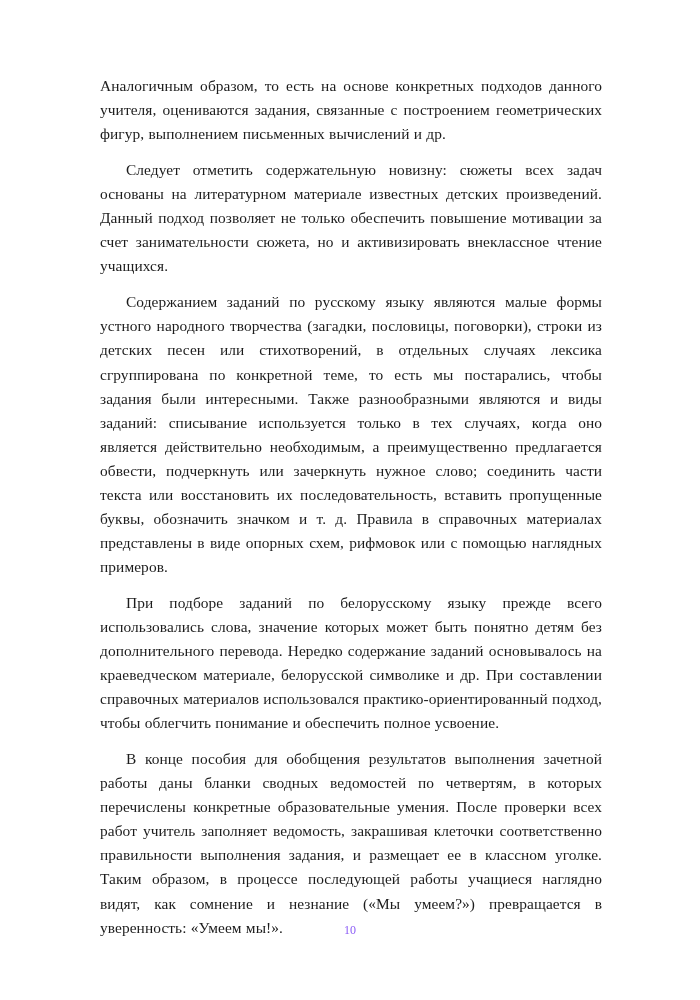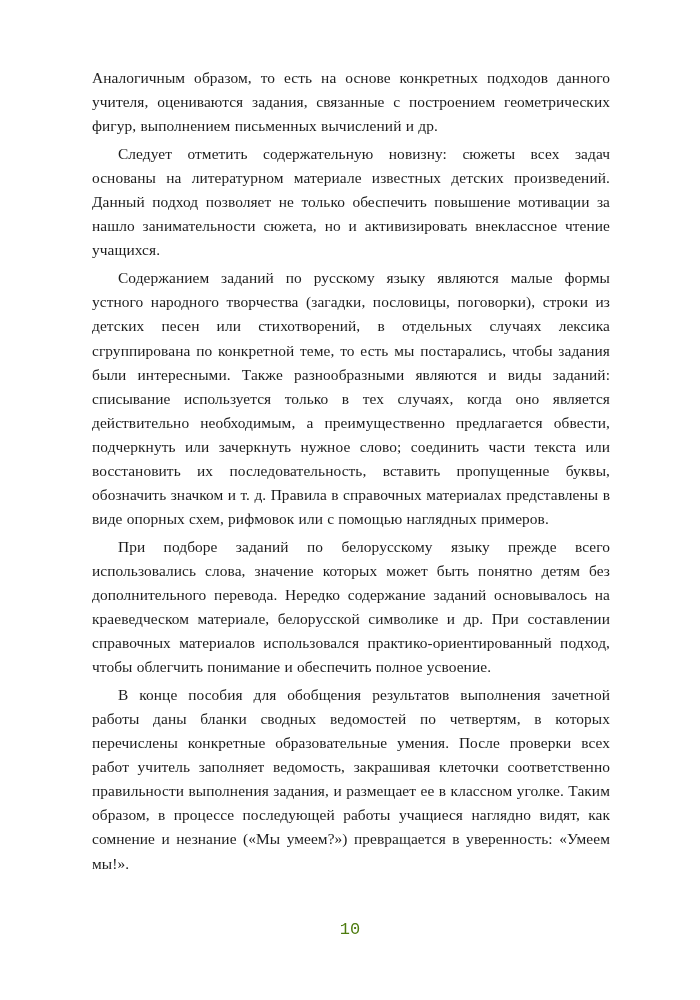--- a/index.html
+++ b/index.html
@@ -28,21 +28,21 @@
   }
 
   .text-column {
     position: absolute;
     left: 88px;
     top: 62px;
     width: 526px;
   }
 
   p.para {
-    margin: 4px;
+    margin: 12px;
     padding: 0;
     font-size: 15.4px;
     line-height: 24.05px;
     text-align: justify;
     text-justify: inter-word;
     text-indent: 26px;
     hyphens: manual;
     word-spacing: 0.02em;
     letter-spacing: 0.005em;
     color: #1c1c1c;
@@ -52,36 +52,36 @@
   p.para.continuation {
     text-indent: 0;
   }
 
   .page-number {
     position: absolute;
     left: 0;
     top: 920px;
     width: 700px;
     text-align: center;
-    font-size: 17px;
+    font-size: 12px;
     line-height: 20px;
-    color: #4d7c0f;
-    font-family: Liberation Mono, monospace;
+    color: #8b5cf6;
+    font-family: Liberation Serif, serif;
   }
 </style>
 </head>
 <body>
 
 <div class="page">
 
   <div class="text-column">
 
     <p class="para continuation">Аналогичным образом, то есть на основе конкретных подходов данного учителя, оцениваются задания, связанные с построением геометрических фигур, выполнением письменных вычислений и др.</p>
 
-    <p class="para">Следует отметить содержательную новизну: сюжеты всех задач основаны на литературном материале известных детских произведений. Данный подход позволяет не только обеспечить повышение мотивации за нашло занимательности сюжета, но и активизировать внеклассное чтение учащихся.</p>
+    <p class="para">Следует отметить содержательную новизну: сюжеты всех задач основаны на литературном материале известных детских произведений. Данный подход позволяет не только обеспечить повышение мотивации за счет занимательности сюжета, но и активизировать внеклассное чтение учащихся.</p>
 
     <p class="para">Содержанием заданий по русскому языку являются малые формы устного народного творчества (загадки, пословицы, поговорки), строки из детских песен или стихотворений, в отдельных случаях лексика сгруппирована по конкретной теме, то есть мы постарались, чтобы задания были интересными. Также разнообразными являются и виды заданий: списывание используется только в тех случаях, когда оно является действительно необходимым, а преимущественно предлагается обвести, подчеркнуть или зачеркнуть нужное слово; соединить части текста или восстановить их последовательность, вставить пропущенные буквы, обозначить значком и т. д. Правила в справочных материалах представлены в виде опорных схем, рифмовок или с помощью наглядных примеров.</p>
 
     <p class="para">При подборе заданий по белорусскому языку прежде всего использовались слова, значение которых может быть понятно детям без дополнительного перевода. Нередко содержание заданий основывалось на краеведческом материале, белорусской символике и др. При составлении справочных материалов использовался практико-ориентированный подход, чтобы облегчить понимание и обеспечить полное усвоение.</p>
 
 
     <p class="para">В конце пособия для обобщения результатов выполнения зачетной работы даны бланки сводных ведомостей по четвертям, в которых перечислены конкретные образовательные умения. После проверки всех работ учитель заполняет ведомость, закрашивая клеточки соответственно правильности выполнения задания, и размещает ее в классном уголке. Таким образом, в процессе последующей работы учащиеся наглядно видят, как сомнение и незнание («Мы умеем?») превращается в уверенность: «Умеем мы!».</p>
 
   </div>
 

